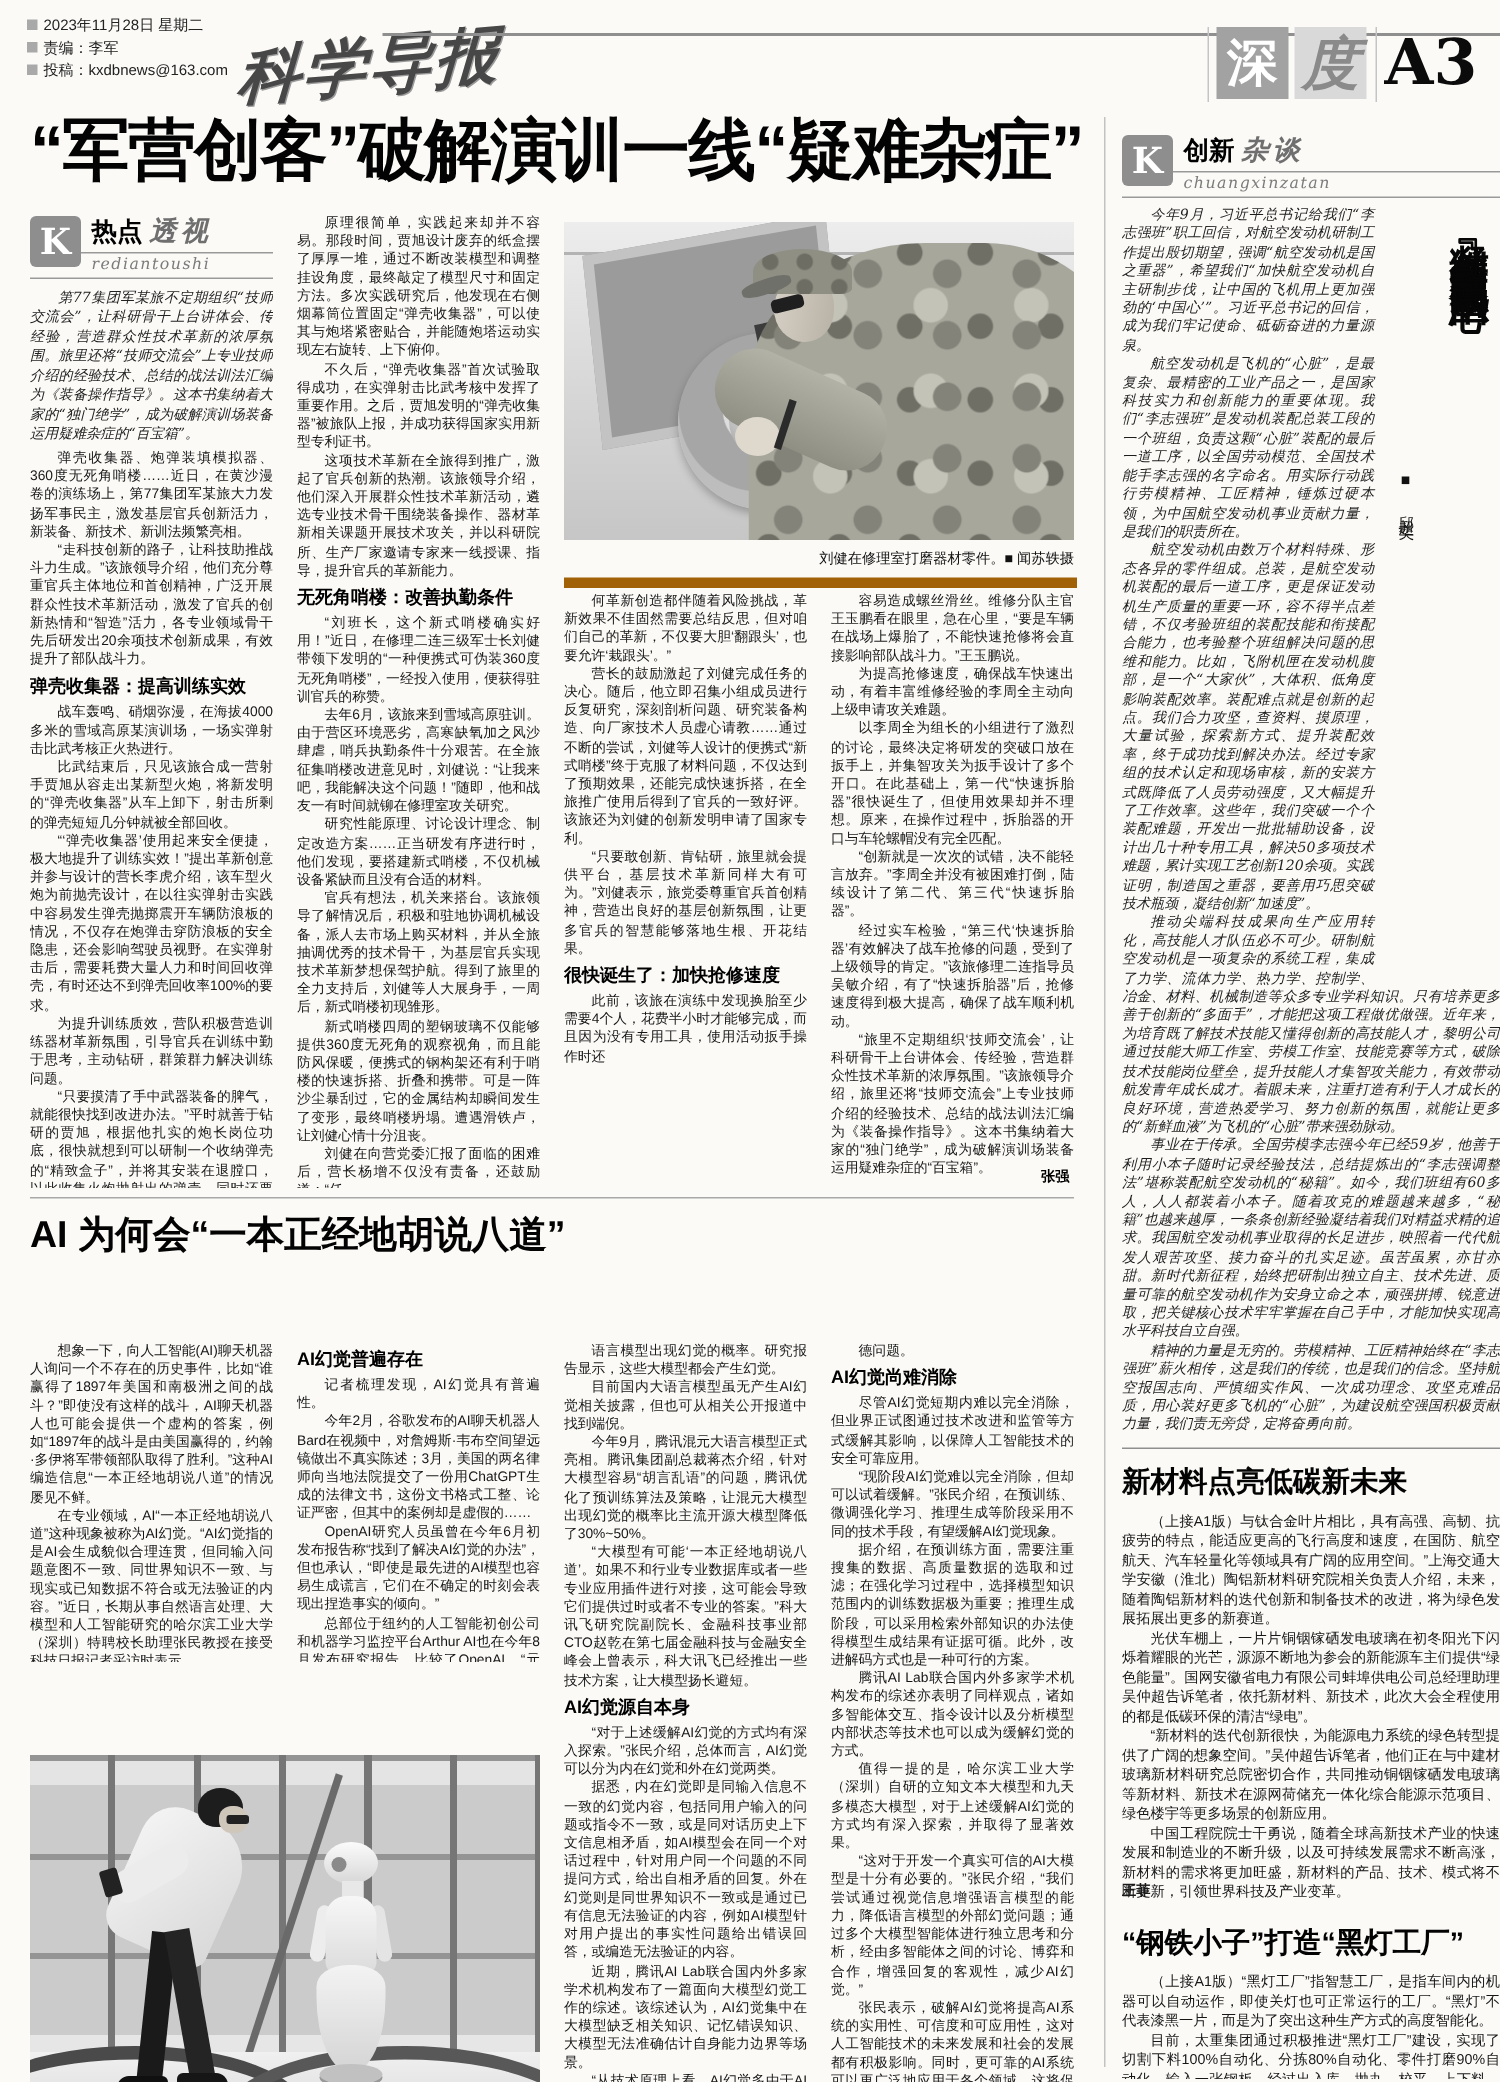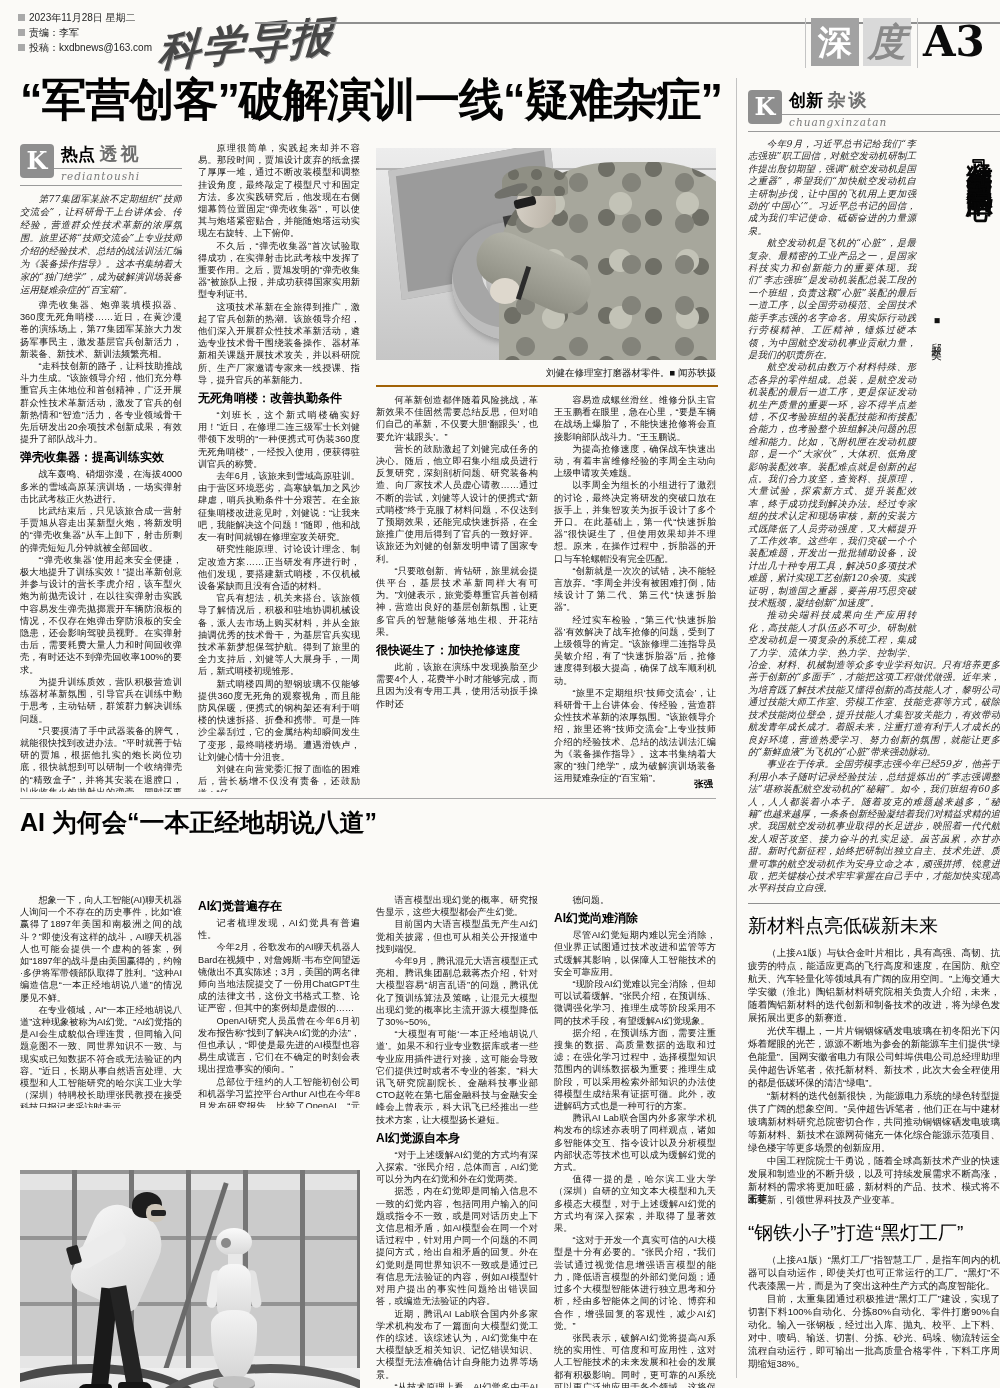--- a/index.html
+++ b/index.html
@@ -31,21 +31,21 @@
   .b-lead{font-family:"DejaVu Serif",serif;font-style:italic;font-size:9.4px;line-height:13px;
           text-align:justify;text-indent:2em;margin:0 0 3px;color:#222;}
   .b-byr{text-align:left;font-weight:bold;font-size:9.5px;margin:-12.6px 3px 0 0;line-height:12.6px;}
   .col-byline{position:absolute;right:3px;bottom:1px;font-weight:bold;font-size:9.5px;color:#000;}
   
   .klogo{overflow:hidden;border-bottom:1px solid #9a9a9a;padding-bottom:3px;margin-bottom:6px;}
   .ksq{display:block;float:left;width:34px;height:34px;background:#8e8e8e;color:#fff;border-radius:4px;
        font-family:"DejaVu Serif",serif;font-weight:bold;font-size:24px;text-align:center;line-height:34px;
        margin:2px 7px 2px 0;}
   .klb{font-size:17px;font-weight:900;color:#000;}
-  .kls{font-family:"DejaVu Serif",serif;font-weight:bold;font-size:18px;
+  .kls{font-family:"DejaVu Serif",serif;font-style:italic;font-weight:bold;font-size:18px;
        color:#6f6f6f;letter-spacing:3px;}
   .klp{display:block;font-family:"DejaVu Serif",serif;font-style:italic;font-size:10.5px;color:#7b7b7b;
        letter-spacing:1px;border-top:1px solid #999;margin-top:2px;padding-top:1px;}
   
   .mil{position:absolute;left:20px;top:142px;width:696px;height:650px;}
   .mil-col{position:absolute;top:0;width:162px;height:650px;overflow:hidden;}
   .mil-col3,.mil-col4{top:252px;height:398px;}
   .photo1{position:absolute;left:356px;top:6px;width:340px;height:212px;
           background:linear-gradient(180deg,#ededed,#d6d6d6 55%,#c6c6c6);overflow:hidden;}
   .p1-ceil{position:absolute;left:0;top:20px;width:100%;height:2px;background:#b3b3b3;}
@@ -73,21 +73,21 @@
   .p1-glasses{position:absolute;right:180px;top:50px;width:22px;height:9px;border-radius:3px;
               background:#1f1f1f;transform:rotate(-14deg);}
   .p1-arm{position:absolute;right:122px;top:98px;width:120px;height:54px;border-radius:26px;
           background:linear-gradient(180deg,#b2b2a7,#8f8f84);transform:rotate(24deg);}
   .p1-hand{position:absolute;right:196px;top:130px;width:30px;height:26px;border-radius:50%;background:#ded8cd;}
   .p1-tool{position:absolute;right:190px;top:118px;width:5px;height:34px;background:#2b2b2b;transform:rotate(18deg);}
   .p1-tank{position:absolute;right:8px;top:98px;width:46px;height:112px;border-radius:22px 22px 8px 8px;
            background:linear-gradient(90deg,#595959,#2f2f2f 45%,#5d5d5d);}
   .p1-tanklabel{position:absolute;right:16px;top:142px;width:26px;height:22px;background:#cfcfcf;opacity:.75;}
   .photo1-cap{position:absolute;left:356px;top:222px;width:340px;font-size:9.5px;line-height:13px;
-              text-align:right;color:#111;border-bottom:2px solid #a16207;padding:2px 2px 6px 0;}
+              text-align:right;color:#111;border-bottom:7px solid #a16207;padding:2px 2px 6px 0;}
   .divider-h{position:absolute;left:20px;top:798px;width:696px;border-top:1px solid #a8a8a8;}
   
   .ai{position:absolute;left:20px;top:806px;width:696px;height:582px;}
   .ai-headline{font-size:25px;font-weight:900;color:#030303;margin:0;white-space:nowrap;}
   .ai-cols{position:absolute;left:0;top:60px;width:696px;height:522px;margin-top:28px;}
   .ai-col{position:absolute;top:0;width:162px;overflow:hidden;}
   .ai-col1,.ai-col2{height:214px;}
   .ai-col3,.ai-col4{height:522px;}
   .photo2{position:absolute;left:0;top:276px;width:340px;height:252px;
           background:linear-gradient(180deg,#e4e4e4 0 8%,#cbcbcb 8% 74%,#e6e6e6 74% 100%);overflow:hidden;}
@@ -127,21 +127,21 @@
   .rightcol{position:absolute;left:748px;top:88px;width:252px;height:1298px;overflow:hidden;}
   .zatan-body{overflow:visible;}
   .zatan-body .b-p{font-family:"DejaVu Serif",serif;font-style:italic;font-size:9.4px;line-height:12.4px;color:#1d1d1d;}
   .vhead{float:right;width:76px;height:505px;margin:4px 0 6px 8px;position:relative;
          writing-mode:vertical-rl;}
   .vhead-text{position:absolute;right:0;top:0;writing-mode:vertical-rl;font-size:26px;font-weight:900;
               color:#060606;letter-spacing:2px;line-height:40px;}
   .vbyline{position:absolute;left:6px;top:172px;writing-mode:vertical-rl;font-size:10.5px;color:#111;letter-spacing:3px;}
   .z-divider{clear:both;border-top:1px solid #8f8f8f;margin:8px 0 9px;}
   .small-art .b-p{font-size:9.5px;line-height:13px;}
-  .small-headline{font-size:19px;font-weight:400;color:#030303;margin:0 0 7px;letter-spacing:0px;white-space:nowrap;}
+  .small-headline{font-size:19px;font-weight:700;color:#030303;margin:0 0 7px;letter-spacing:0px;white-space:nowrap;}
   .factory{margin-top:14px;}
 </style>
 </head>
 <body>
 
 <div class="page">
 
   <div class="hdr-info">
     <div class="row"><span class="sq"></span><span>2023年11月28日  星期二</span></div>
     <div class="row"><span class="sq"></span><span>责编：李军</span></div>
@@ -329,20 +329,21 @@
       <div class="vhead">
         <span class="vhead-text">凝结创新『加速度』装配强劲『中国心』</span>
         <span class="vbyline">■ 邱超奕</span>
       </div>
       <div>
           <p class="b-p">今年9月，习近平总书记给我们“李志强班”职工回信，对航空发动机研制工作提出殷切期望，强调“航空发动机是国之重器”，希望我们“加快航空发动机自主研制步伐，让中国的飞机用上更加强劲的‘中国心’”。习近平总书记的回信，成为我们牢记使命、砥砺奋进的力量源泉。</p>
           <p class="b-p">航空发动机是飞机的“心脏”，是最复杂、最精密的工业产品之一，是国家科技实力和创新能力的重要体现。我们“李志强班”是发动机装配总装工段的一个班组，负责这颗“心脏”装配的最后一道工序，以全国劳动模范、全国技术能手李志强的名字命名。用实际行动践行劳模精神、工匠精神，锤炼过硬本领，为中国航空发动机事业贡献力量，是我们的职责所在。</p>
           <p class="b-p">航空发动机由数万个材料特殊、形态各异的零件组成。总装，是航空发动机装配的最后一道工序，更是保证发动机生产质量的重要一环，容不得半点差错，不仅考验班组的装配技能和衔接配合能力，也考验整个班组解决问题的思维和能力。比如，飞附机匣在发动机腹部，是一个“大家伙”，大体积、低角度影响装配效率。装配难点就是创新的起点。我们合力攻坚，查资料、摸原理，大量试验，探索新方式、提升装配效率，终于成功找到解决办法。经过专家组的技术认定和现场审核，新的安装方式既降低了人员劳动强度，又大幅提升了工作效率。这些年，我们突破一个个装配难题，开发出一批批辅助设备，设计出几十种专用工具，解决50多项技术难题，累计实现工艺创新120余项。实践证明，制造国之重器，要善用巧思突破技术瓶颈，凝结创新“加速度”。</p>
           <p class="b-p">推动尖端科技成果向生产应用转化，高技能人才队伍必不可少。研制航空发动机是一项复杂的系统工程，集成了力学、流体力学、热力学、控制学、冶金、材料、机械制造等众多专业学科知识。只有培养更多善于创新的“多面手”，才能把这项工程做优做强。近年来，为培育既了解技术技能又懂得创新的高技能人才，黎明公司通过技能大师工作室、劳模工作室、技能竞赛等方式，破除技术技能岗位壁垒，提升技能人才集智攻关能力，有效带动航发青年成长成才。着眼未来，注重打造有利于人才成长的良好环境，营造热爱学习、努力创新的氛围，就能让更多的“新鲜血液”为飞机的“心脏”带来强劲脉动。</p>
           <p class="b-p">事业在于传承。全国劳模李志强今年已经59岁，他善于利用小本子随时记录经验技法，总结提炼出的“李志强调整法”堪称装配航空发动机的“秘籍”。如今，我们班组有60多人，人人都装着小本子。随着攻克的难题越来越多，“秘籍”也越来越厚，一条条创新经验凝结着我们对精益求精的追求。我国航空发动机事业取得的长足进步，映照着一代代航发人艰苦攻坚、接力奋斗的扎实足迹。虽苦虽累，亦甘亦甜。新时代新征程，始终把研制出独立自主、技术先进、质量可靠的航空发动机作为安身立命之本，顽强拼搏、锐意进取，把关键核心技术牢牢掌握在自己手中，才能加快实现高水平科技自立自强。</p>
+          <p class="b-p">精神的力量是无穷的。劳模精神、工匠精神始终在“李志强班”薪火相传，这是我们的传统，也是我们的信念。坚持航空报国志向、严慎细实作风、一次成功理念、攻坚克难品质，用心装好更多飞机的“心脏”，为建设航空强国积极贡献力量，我们责无旁贷，定将奋勇向前。</p>
         </div>
     </div>
 
     <div class="z-divider"></div>
 
     <div class="small-art">
       <p class="small-headline">新材料点亮低碳新未来</p>
       <div>
           <p class="b-p">（上接A1版）与钛合金叶片相比，具有高强、高韧、抗疲劳的特点，能适应更高的飞行高度和速度，在国防、航空航天、汽车轻量化等领域具有广阔的应用空间。”上海交通大学安徽（淮北）陶铝新材料研究院相关负责人介绍，未来，随着陶铝新材料的迭代创新和制备技术的改进，将为绿色发展拓展出更多的新赛道。</p>
           <p class="b-p">光伏车棚上，一片片铜铟镓硒发电玻璃在初冬阳光下闪烁着耀眼的光芒，源源不断地为参会的新能源车主们提供“绿色能量”。国网安徽省电力有限公司蚌埠供电公司总经理助理吴仲超告诉笔者，依托新材料、新技术，此次大会全程使用的都是低碳环保的清洁“绿电”。</p>

